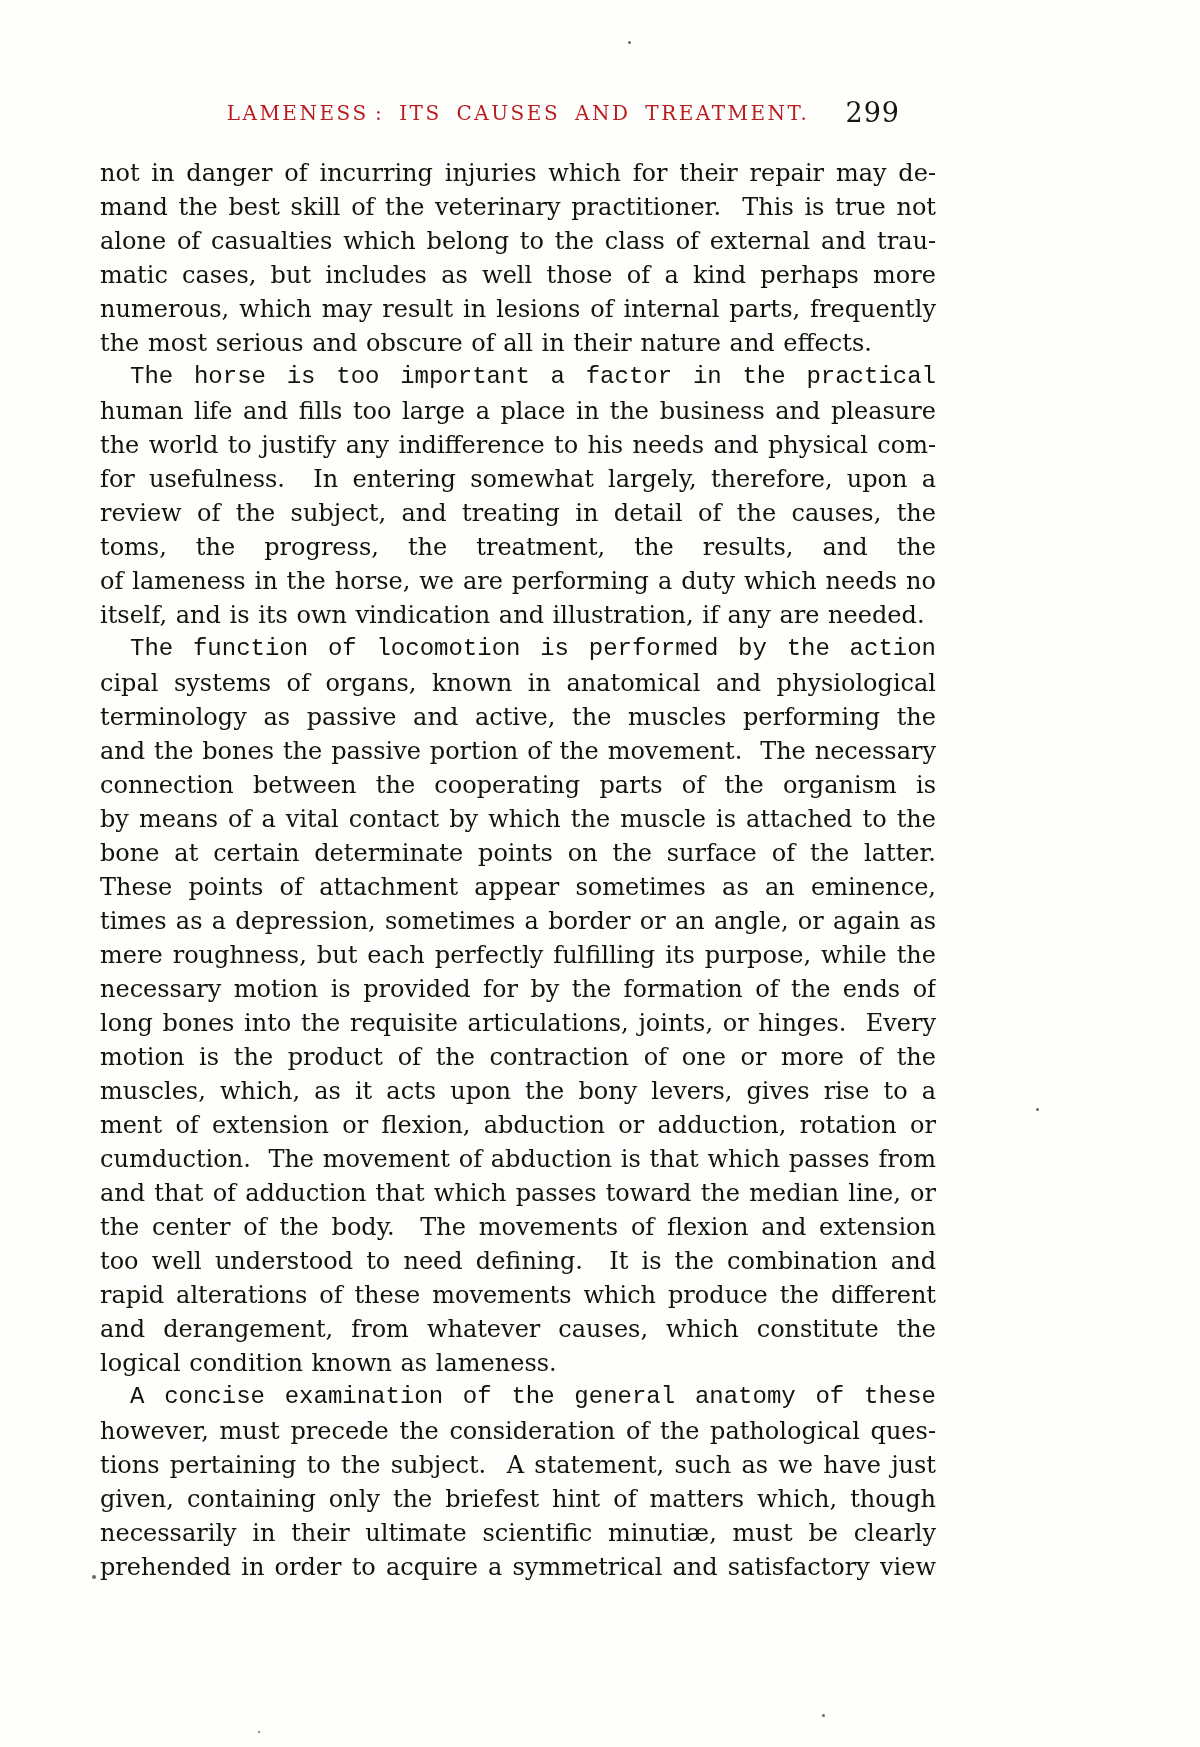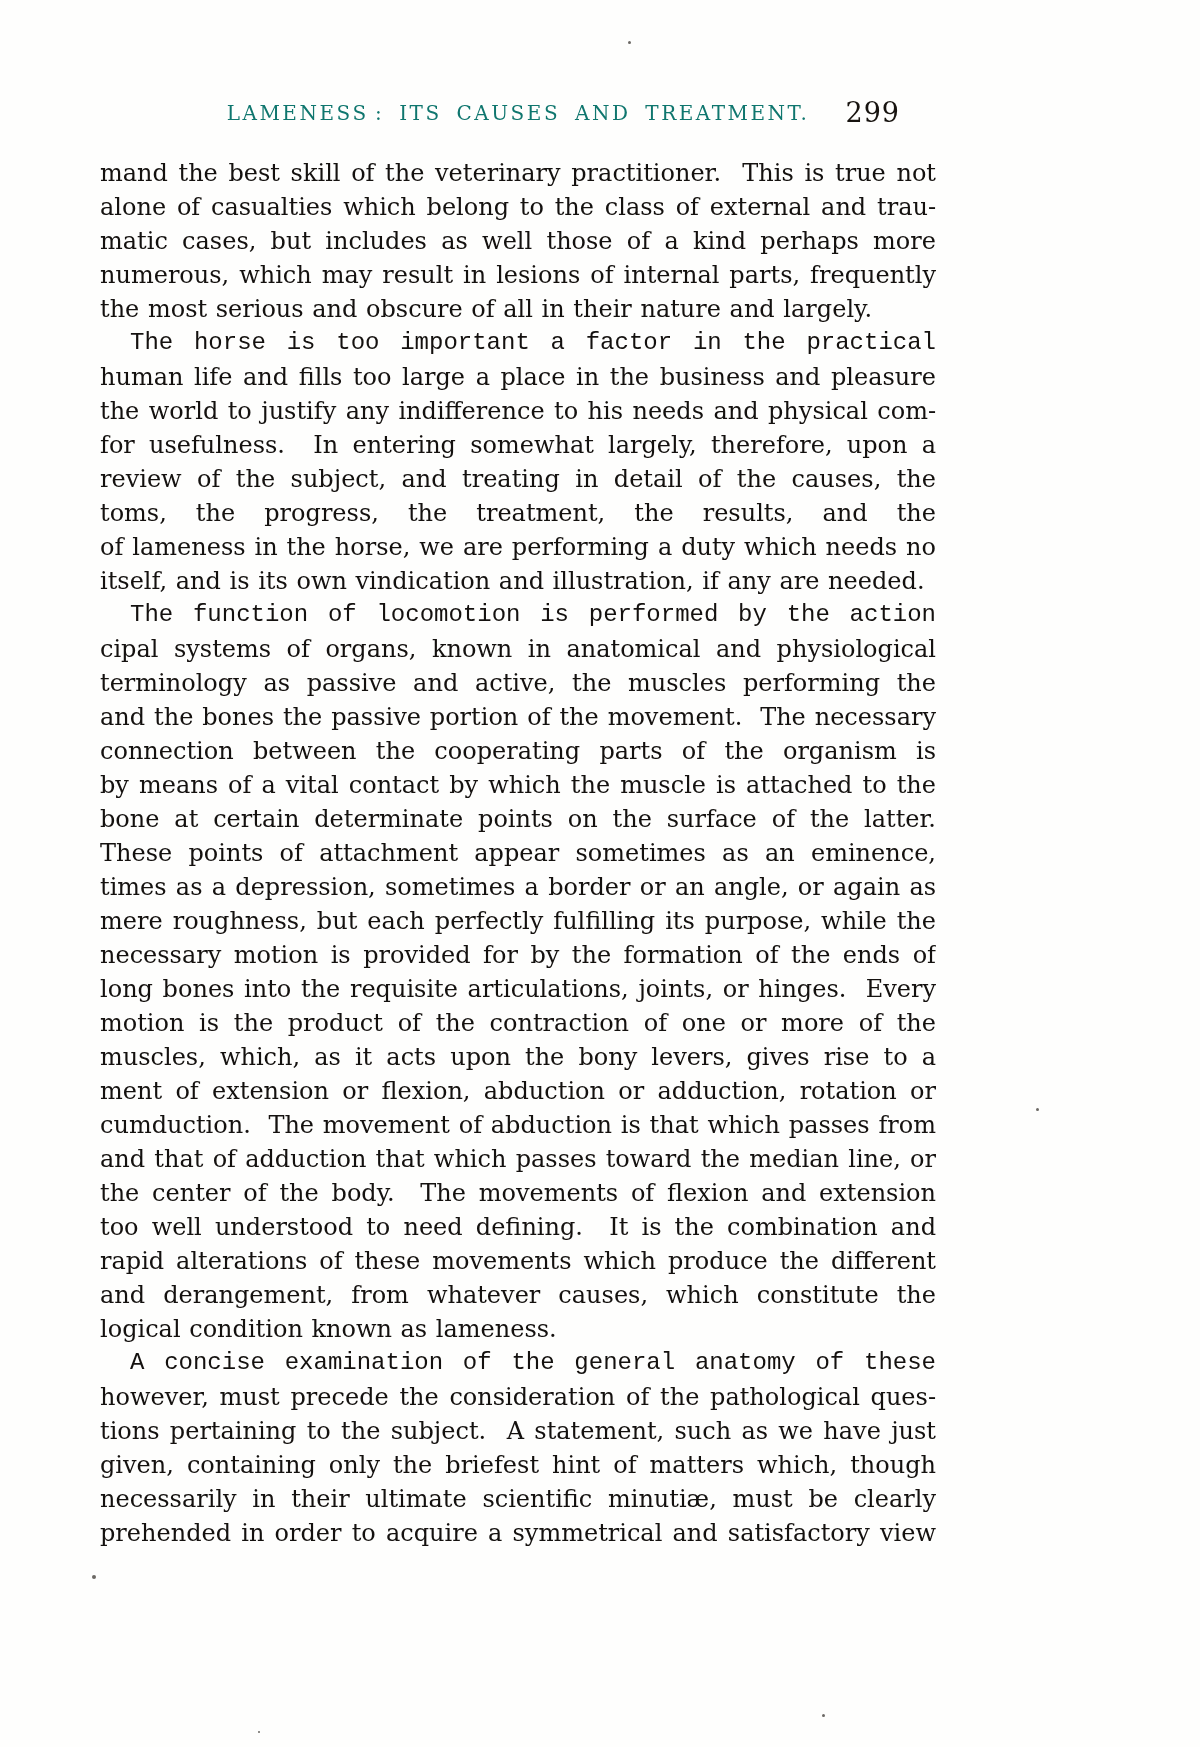--- a/index.html
+++ b/index.html
@@ -18,21 +18,21 @@
     left: 100px;
     width: 836px;
     height: 36px;
   }
   .running-header .title {
     display: block;
     text-align: center;
     font-size: 20px;
     letter-spacing: 2.5px;
     word-spacing: 6px;
-    color: #0f766e;
+    color: #b91c1c;
   }
   .running-header .pageno {
     position: absolute;
     right: 36px;
     top: -4px;
     font-size: 27px;
     letter-spacing: 1px;
     color: #17130f;
   }
   .text-block {
@@ -69,25 +69,26 @@
 <body>
 
 <div class="page">
 
   <div class="running-header">
     <span class="title">LAMENESS : ITS CAUSES AND TREATMENT.</span>
     <span class="pageno">299</span>
   </div>
 
   <div class="text-block" id="text-block">
+      <div class="line">not in danger of incurring injuries which for their repair may de-</div>
       <div class="line">mand the best skill of the veterinary practitioner.&nbsp; This is true not</div>
       <div class="line">alone of casualties which belong to the class of external and trau-</div>
       <div class="line">matic cases, but includes as well those of a kind perhaps more</div>
       <div class="line">numerous, which may result in lesions of internal parts, frequently</div>
-      <div class="line para-end">the most serious and obscure of all in their nature and largely.</div>
+      <div class="line para-end">the most serious and obscure of all in their nature and effects.</div>
       <div class="line indent">The horse is too important a factor in the practical details of</div>
       <div class="line">human life and fills too large a place in the business and pleasure of</div>
       <div class="line">the world to justify any indifference to his needs and physical com-</div>
       <div class="line">for usefulness.&nbsp; In entering somewhat largely, therefore, upon a</div>
       <div class="line">review of the subject, and treating in detail of the causes, the symp-</div>
       <div class="line">toms, the progress, the treatment, the results, and the consequences</div>
       <div class="line">of lameness in the horse, we are performing a duty which needs no</div>
       <div class="line para-end">itself, and is its own vindication and illustration, if any are needed.</div>
       <div class="line indent">The function of locomotion is performed by the action of two prin-</div>
       <div class="line">cipal systems of organs, known in anatomical and physiological</div>

